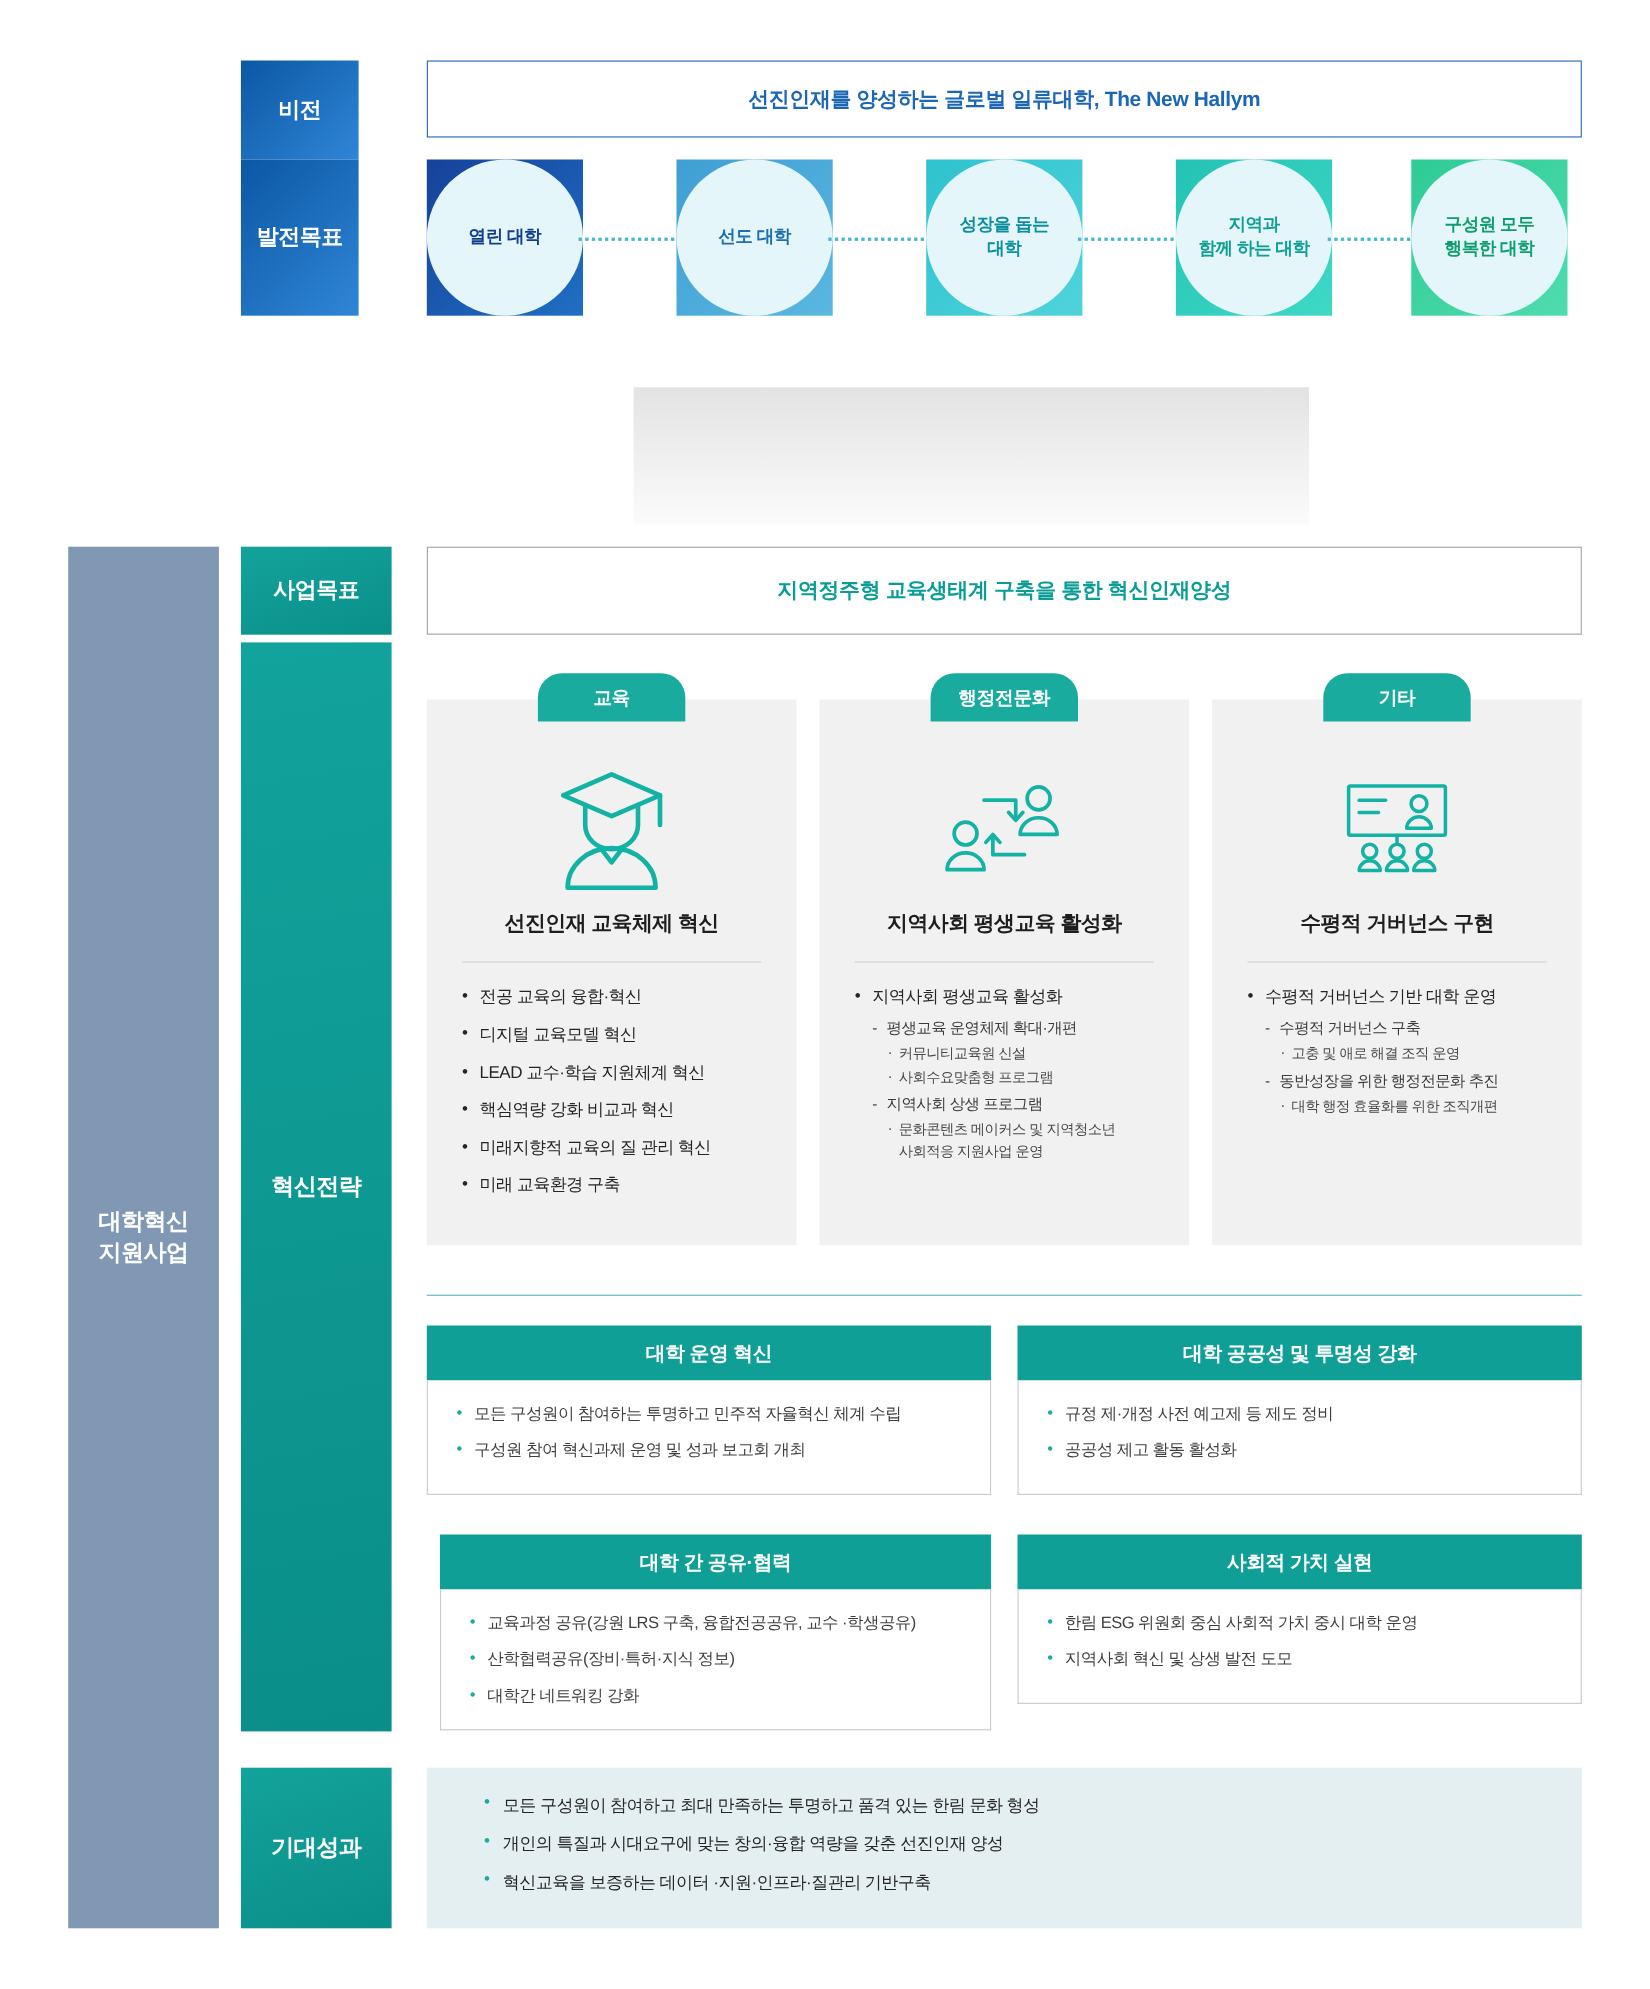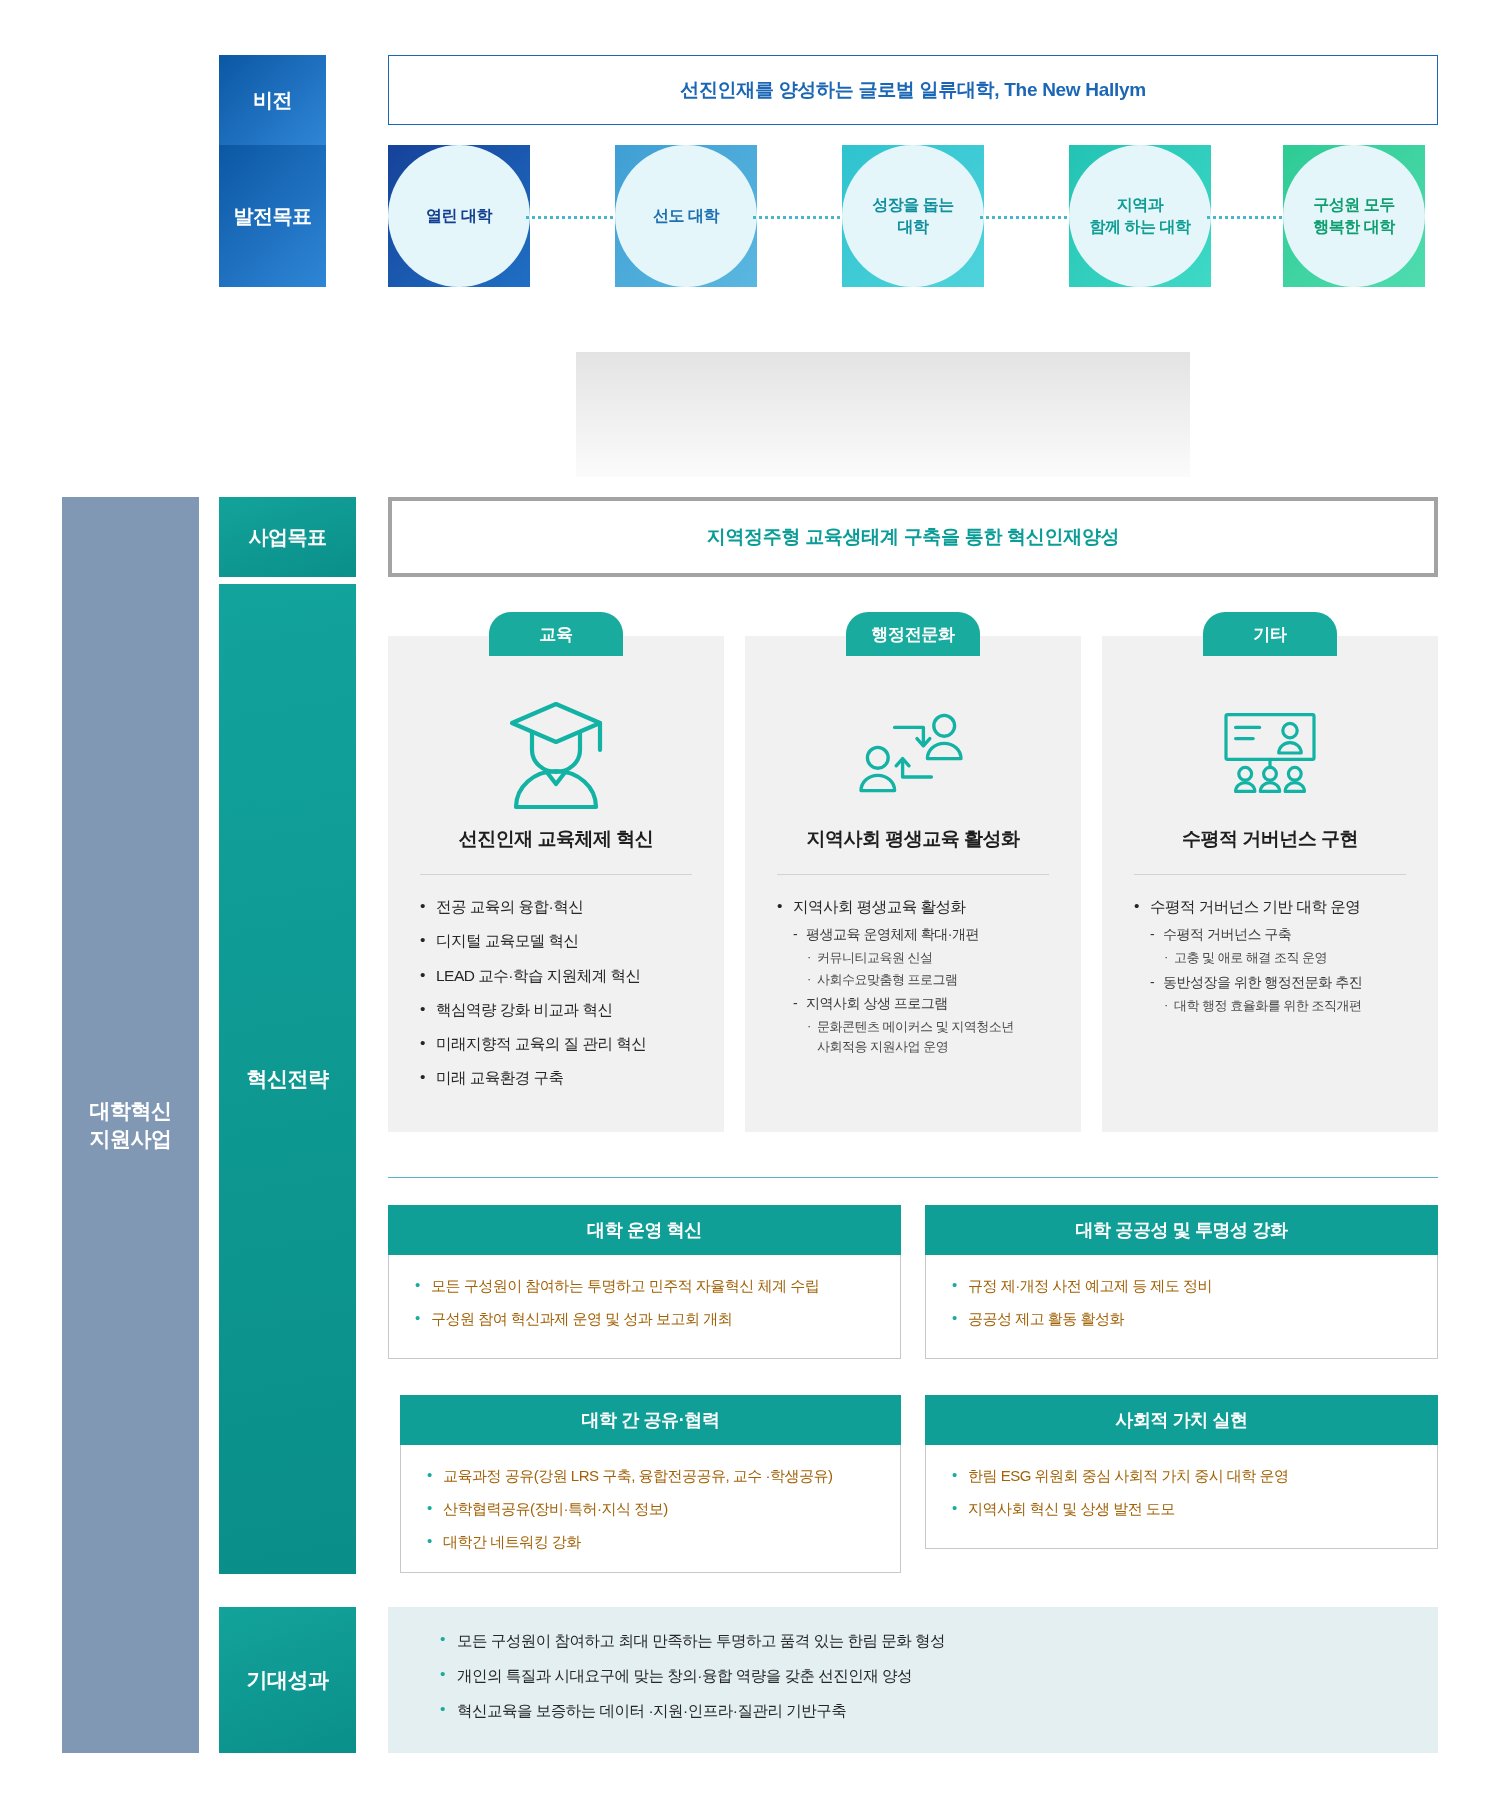--- a/index.html
+++ b/index.html
@@ -78,21 +78,21 @@
   }
   .biz-tag {
     position: absolute; left: 219px; top: 497px;
     width: 137px; height: 80px;
     background: linear-gradient(160deg,#13a39b 0%,#0a8f8a 100%);
     font-size: 20px;
   }
   .biz-box {
     position: absolute; left: 388px; top: 497px;
     width: 1050px; height: 80px;
-    border: 4px solid #a3a3a3; background: #fff;
+    border: 1px solid #a3a3a3; background: #fff;
     display: flex; align-items: center; justify-content: center;
     color: #0a9c96; font-size: 19px; font-weight: 700; letter-spacing: -0.3px;
   }
   .strat-tag {
     position: absolute; left: 219px; top: 584px;
     width: 137px; height: 990px;
     background: linear-gradient(170deg,#12a39c 0%,#0a8e89 100%);
     font-size: 21px;
   }
   .out-tag {
@@ -148,21 +148,21 @@
     height: 50px; background: #0f9f96; color: #fff;
     display: flex; align-items: center; justify-content: center;
     font-size: 18px; font-weight: 700; letter-spacing: -0.4px;
   }
   .quad .q-body {
     border: 1px solid #c9c9c9; border-top: none; background: #fff;
     padding: 20px 22px 20px 26px; min-height: 104px;
   }
   .quad ul { list-style: none; }
   .quad ul li { position: relative; padding-left: 16px; margin-bottom: 11px;
-                font-size: 15px; color: #a16207; letter-spacing: -0.5px; line-height: 1.45; }
+                font-size: 15px; color: #404040; letter-spacing: -0.5px; line-height: 1.45; }
   .quad ul li:last-child { margin-bottom: 0; }
   .quad ul li::before { content: "•"; position: absolute; left: 0; top: -1px; color: #19ab9e; }
 
   
   .outcome {
     position: absolute; left: 388px; top: 1607px; width: 1050px; height: 146px;
     background: #e3eff0; padding: 24px 0 0 52px;
   }
   .outcome ul { list-style: none; }
   .outcome ul li { position: relative; padding-left: 17px; margin-bottom: 14px;

